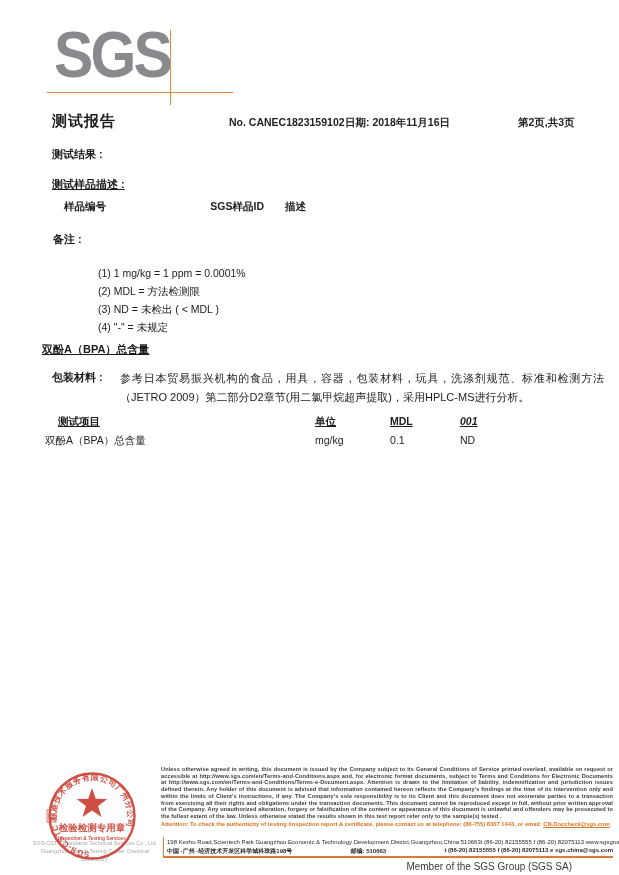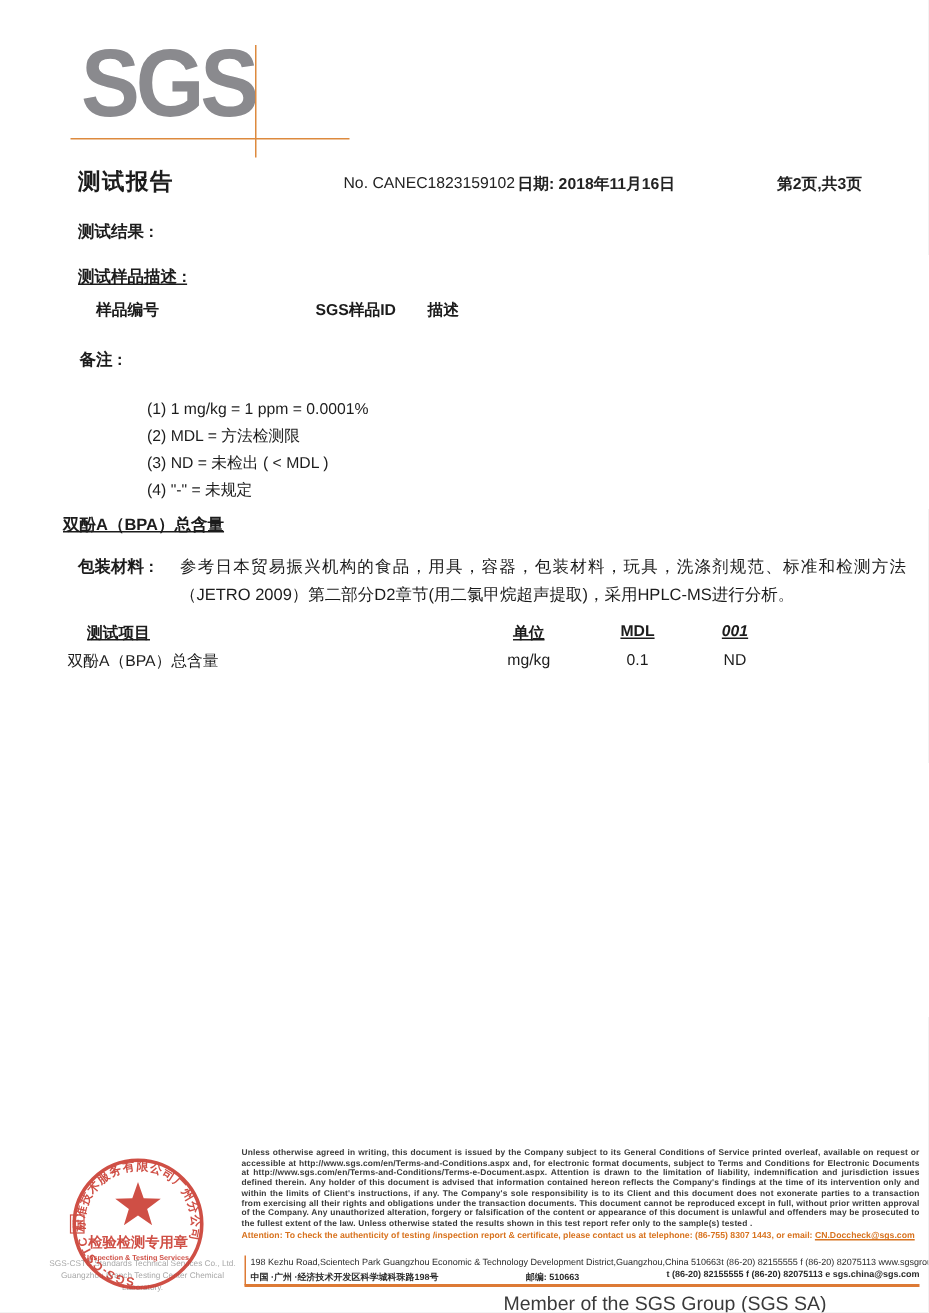--- a/index.html
+++ b/index.html
@@ -11,21 +11,21 @@
   
   .logo-text{
     position:absolute;left:54px;top:26px;font-size:64px;line-height:58px;
     font-weight:bold;color:#8a8a8e;letter-spacing:-3px;transform:scaleX(.92);
     transform-origin:left top;
   }
   .logo-hline{position:absolute;left:47px;top:92px;width:186px;height:1px;background:#dd8a3e;}
   .logo-vline{position:absolute;left:170px;top:30px;width:1px;height:75px;background:#dd8a3e;}
   
   .hdr-title{position:absolute;left:52px;top:112px;font-size:15px;font-weight:bold;letter-spacing:1px;}
-  .hdr-no{position:absolute;left:197px;top:116px;font-size:10.5px;font-weight:normal;color:#222;padding-left:32px;}
+  .hdr-no{position:absolute;left:197px;top:116px;font-size:10.5px;font-weight:bold;color:#222;padding-left:32px;}
   .hdr-date{position:absolute;left:345px;top:116px;font-size:10.5px;font-weight:bold;color:#222;}
   .hdr-page{position:absolute;left:518px;top:116px;font-size:10.5px;font-weight:bold;color:#222;}
   
   .lbl{font-size:11px;font-weight:bold;color:#1c1c1c;}
   .results-label{position:absolute;left:52px;top:147px;}
   .sample-heading{position:absolute;left:52px;top:177px;text-decoration:underline;}
   .sample-table{position:absolute;left:54px;top:200px;font-size:10.5px;}
   .sample-table .trow{display:grid;grid-template-columns:62px 128px auto;column-gap:0;}
   .sample-table .c1{text-align:center;}
   .sample-table .c2{text-align:right;}
@@ -37,40 +37,40 @@
   .notes .note{height:18px;line-height:18px;}
   .bpa-heading{position:absolute;left:42px;top:342px;font-size:11px;font-weight:bold;text-decoration:underline;}
   .method-label{position:absolute;left:52px;top:370px;}
   .method-text{position:absolute;left:120px;top:369px;width:484px;font-size:11px;line-height:19px;text-align:justify;}
   
   .result-table{position:absolute;left:45px;top:415px;width:480px;font-size:10.5px;}
   .result-table .trow{display:grid;grid-template-columns:270px 75px 70px 60px;}
   .result-table .h{font-weight:bold;}
   .result-table .u{text-decoration:underline;}
   .result-table .it{font-style:italic;}
-  .result-table .cc{text-align:center;}
+  .result-table .cc{}
   .result-table .h1{padding-left:13px;}
   .result-table .data{margin-top:5px;}
   
   .disclaimer{
     position:absolute;left:161px;top:766px;width:452px;font-size:5.6px;line-height:6.7px;
     color:#3b3b3b;text-align:justify;font-weight:bold;letter-spacing:.1px;
   }
   .attention{
     position:absolute;left:161px;top:821px;width:452px;font-size:5.8px;line-height:6.8px;
     color:#d8731f;font-weight:bold;
   }
   .attention .email{text-decoration:underline;}
   .addr{position:absolute;left:167px;width:446px;font-size:6px;color:#2a2a2a;display:flex;justify-content:space-between;white-space:nowrap;}
   .addr-en{top:839px;}
   .addr-cn{top:847px;font-weight:bold;}
   .footer-vline{position:absolute;left:163px;top:837px;width:1px;height:20px;background:#dd7a35;}
   .footer-hline{position:absolute;left:163px;top:856px;width:450px;height:2px;background:#dd7a35;}
   .company-lines{position:absolute;left:28px;top:839px;width:134px;text-align:center;font-size:5.5px;line-height:8px;color:#a9a9a9;}
-  .member-line{position:absolute;right:68px;top:861px;font-size:13px;color:#3a3a3a;}
+  .member-line{position:absolute;right:47px;top:861px;font-size:10px;color:#3a3a3a;}
   
   .stamp{position:absolute;left:46px;top:770px;width:92px;height:92px;opacity:.88;}
 </style>
 </head>
 <body>
 
 <div class="page">
 
   <div class="logo-text">SGS</div>
   <div class="logo-hline"></div>

